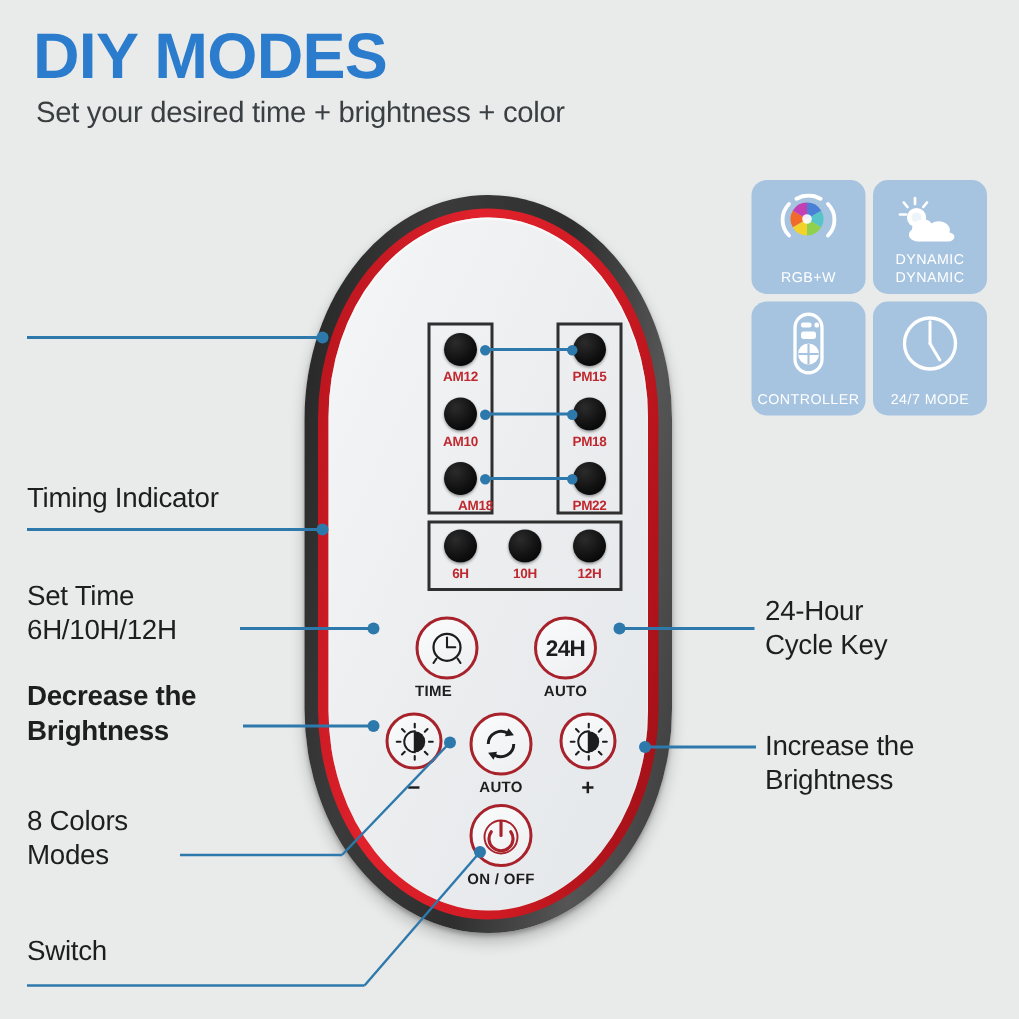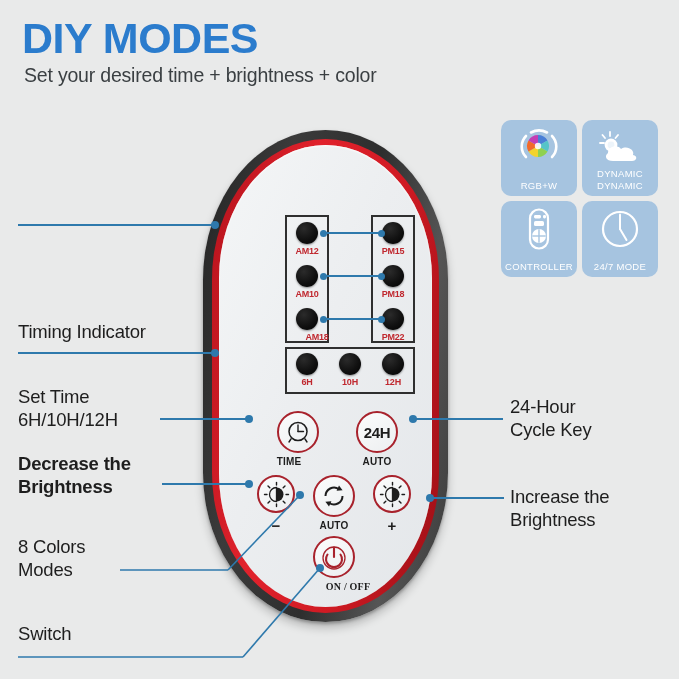--- a/index.html
+++ b/index.html
@@ -299,21 +299,21 @@
       </div>
       <div class="key-lab" style="left:149px;top:372px;width:48px;font-size:15px;">+</div>
 
       <div class="key" style="left:94px;top:391px;width:42px;height:42px;">
         <svg width="30" height="30" viewBox="0 0 30 30">
           <circle cx="15" cy="16" r="11" fill="none" stroke="#a8222c" stroke-width="1.3"></circle>
           <path d="M8.5 12.5 A8 8 0 1 0 21.5 12.5" fill="none" stroke="#a8222c" stroke-width="2.1" stroke-linecap="round"></path>
           <line x1="15" y1="5.5" x2="15" y2="15" stroke="#a8222c" stroke-width="2.1" stroke-linecap="round"></line>
         </svg>
       </div>
-      <div class="key-lab" style="left:99px;top:436px;width:60px;font-family:Liberation Serif, serif;">ON / OFF</div>
+      <div class="key-lab" style="left:85px;top:436px;width:60px;">ON / OFF</div>
 
     </div>
   </div>
 
   <div class="lead" style="left:18px;top:224px;width:196px;"></div>
   <div class="lead-dot" style="left:211px;top:220.5px;"></div>
 
   <div class="anno" style="left:18px;top:320px;">Timing Indicator</div>
   <div class="lead" style="left:18px;top:352px;width:196px;"></div>
   <div class="lead-dot" style="left:211px;top:348.5px;"></div>

